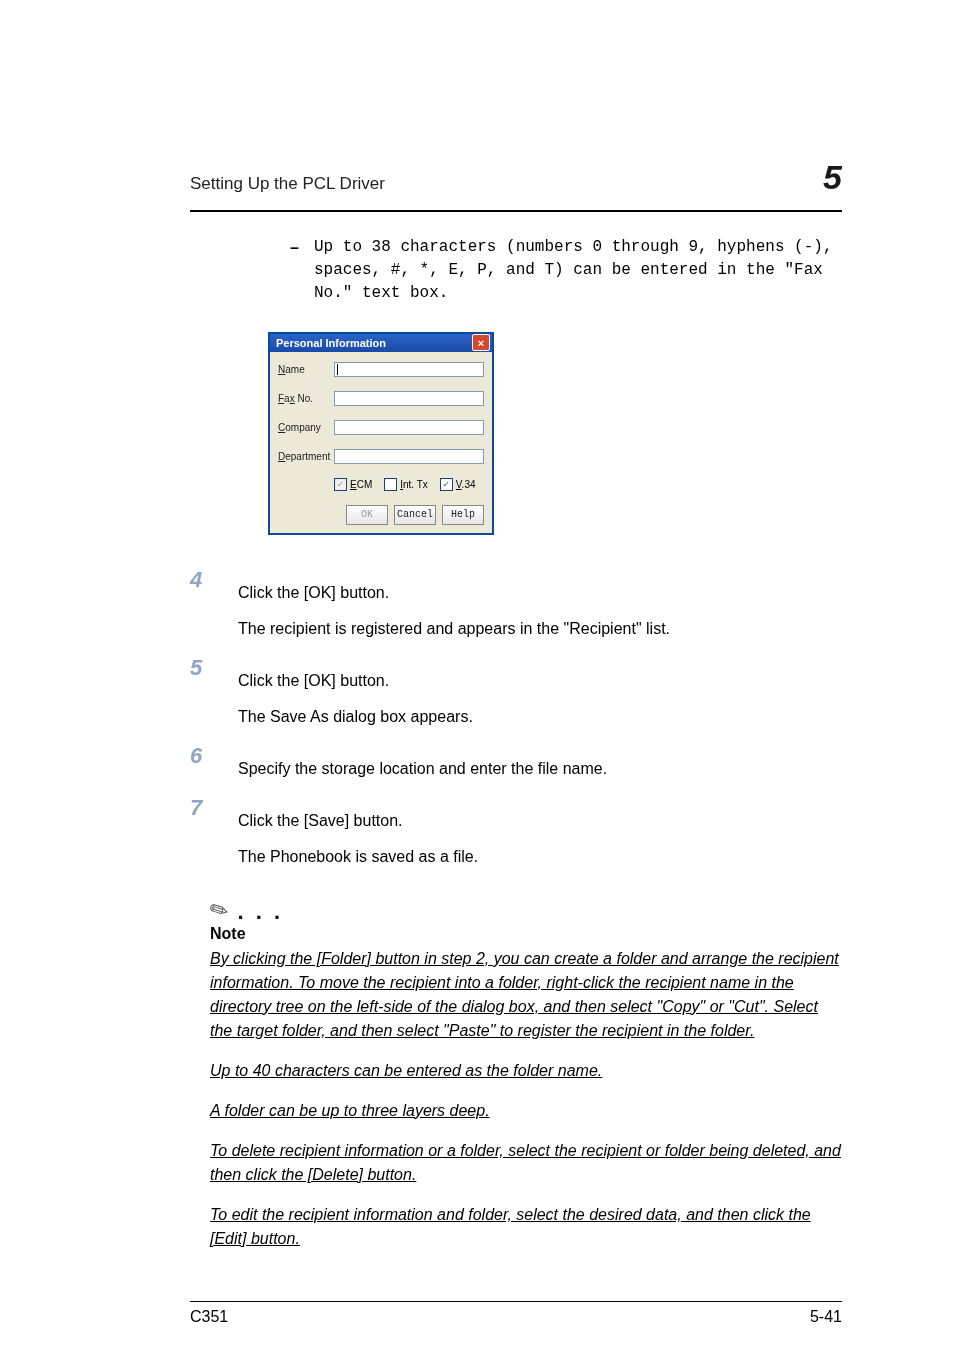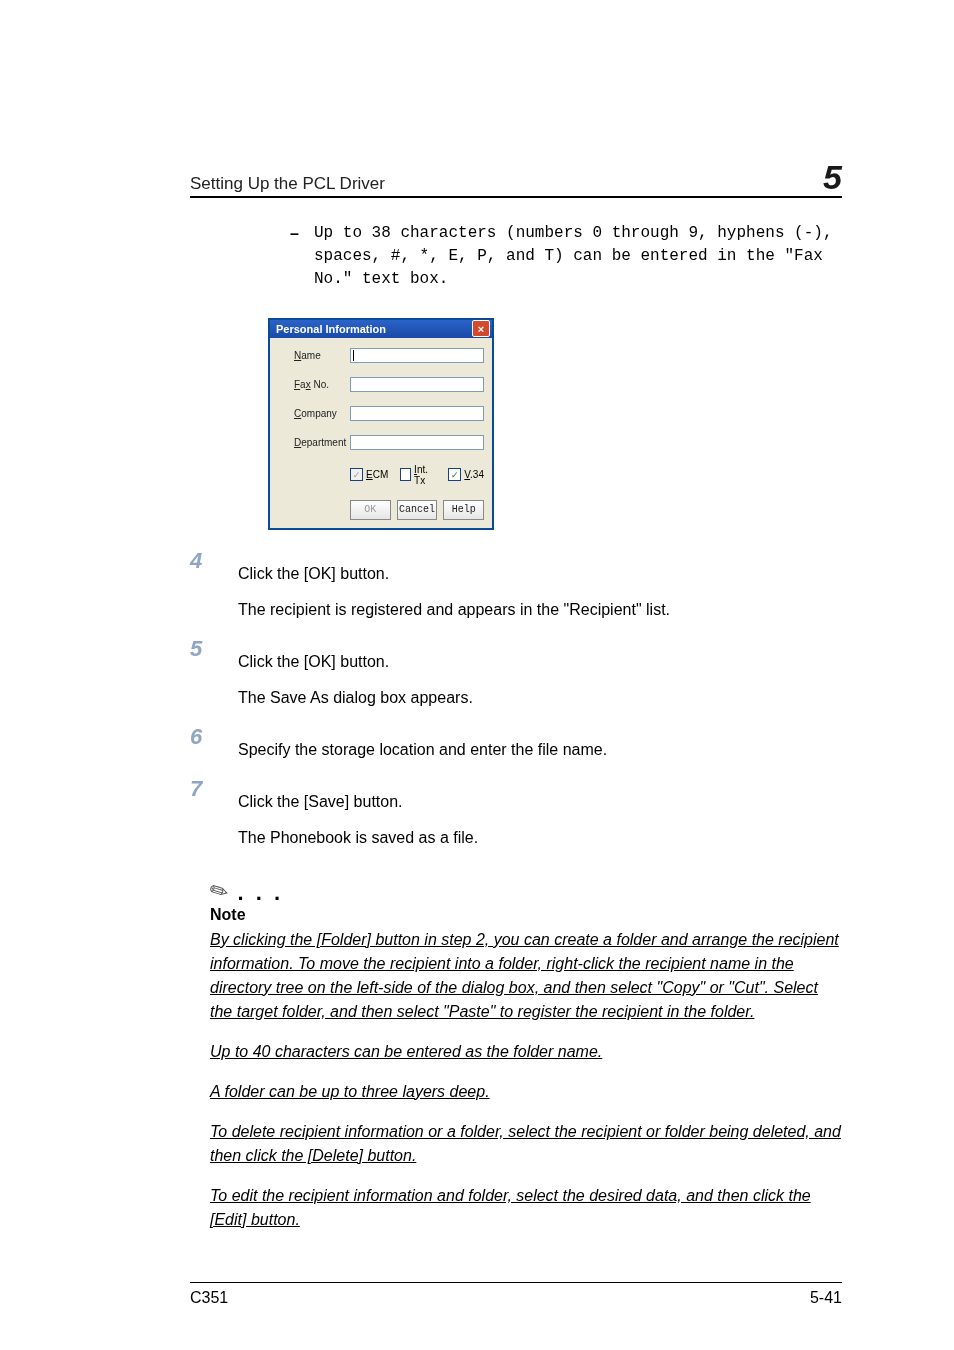--- a/index.html
+++ b/index.html
@@ -10,21 +10,21 @@
     width: 954px;
   }
   .page {
     padding: 160px 112px 60px 190px;
     box-sizing: border-box;
   }
   .header {
     display: flex;
     justify-content: space-between;
     align-items: flex-end;
-    margin-bottom: 2px;
+    margin-bottom: 16px;
     gap: 44px;
   }
   .header-title {
     font-size: 17px;
     color: #222;
   }
   .chapter-num {
     font-family: "Arial Black", Arial, sans-serif;
     font-weight: 900;
     font-size: 34px;
@@ -50,21 +50,21 @@
   }
   .bullet-text {
     flex: 1;
     font-family: Liberation Mono, monospace;
   }
   
   .dialog {
     width: 222px;
     border: 2px solid #0a4a9a;
     margin-left: 78px;
-    margin-bottom: 20px;
+    margin-bottom: 34px;
     background: #ece9d8;
     font-size: 10px;
   }
   .dialog-title {
     background: linear-gradient(#2a63c8, #1a4aa8);
     color: #fff;
     height: 18px;
     display: flex;
     align-items: center;
     justify-content: space-between;
@@ -79,21 +79,21 @@
     border: 1px solid #fff;
     border-radius: 2px;
     color: #fff;
     display: flex;
     align-items: center;
     justify-content: center;
     font-size: 11px;
     font-weight: bold;
   }
   .dialog-body {
-    padding: 10px 8px 8px 24px;
+    padding: 10px 8px 8px 8px;
   }
   .form-row {
     display: flex;
     align-items: center;
     margin-bottom: 14px;
   }
   .form-label {
     width: 56px;
     font-size: 10px;
     color: #222;

